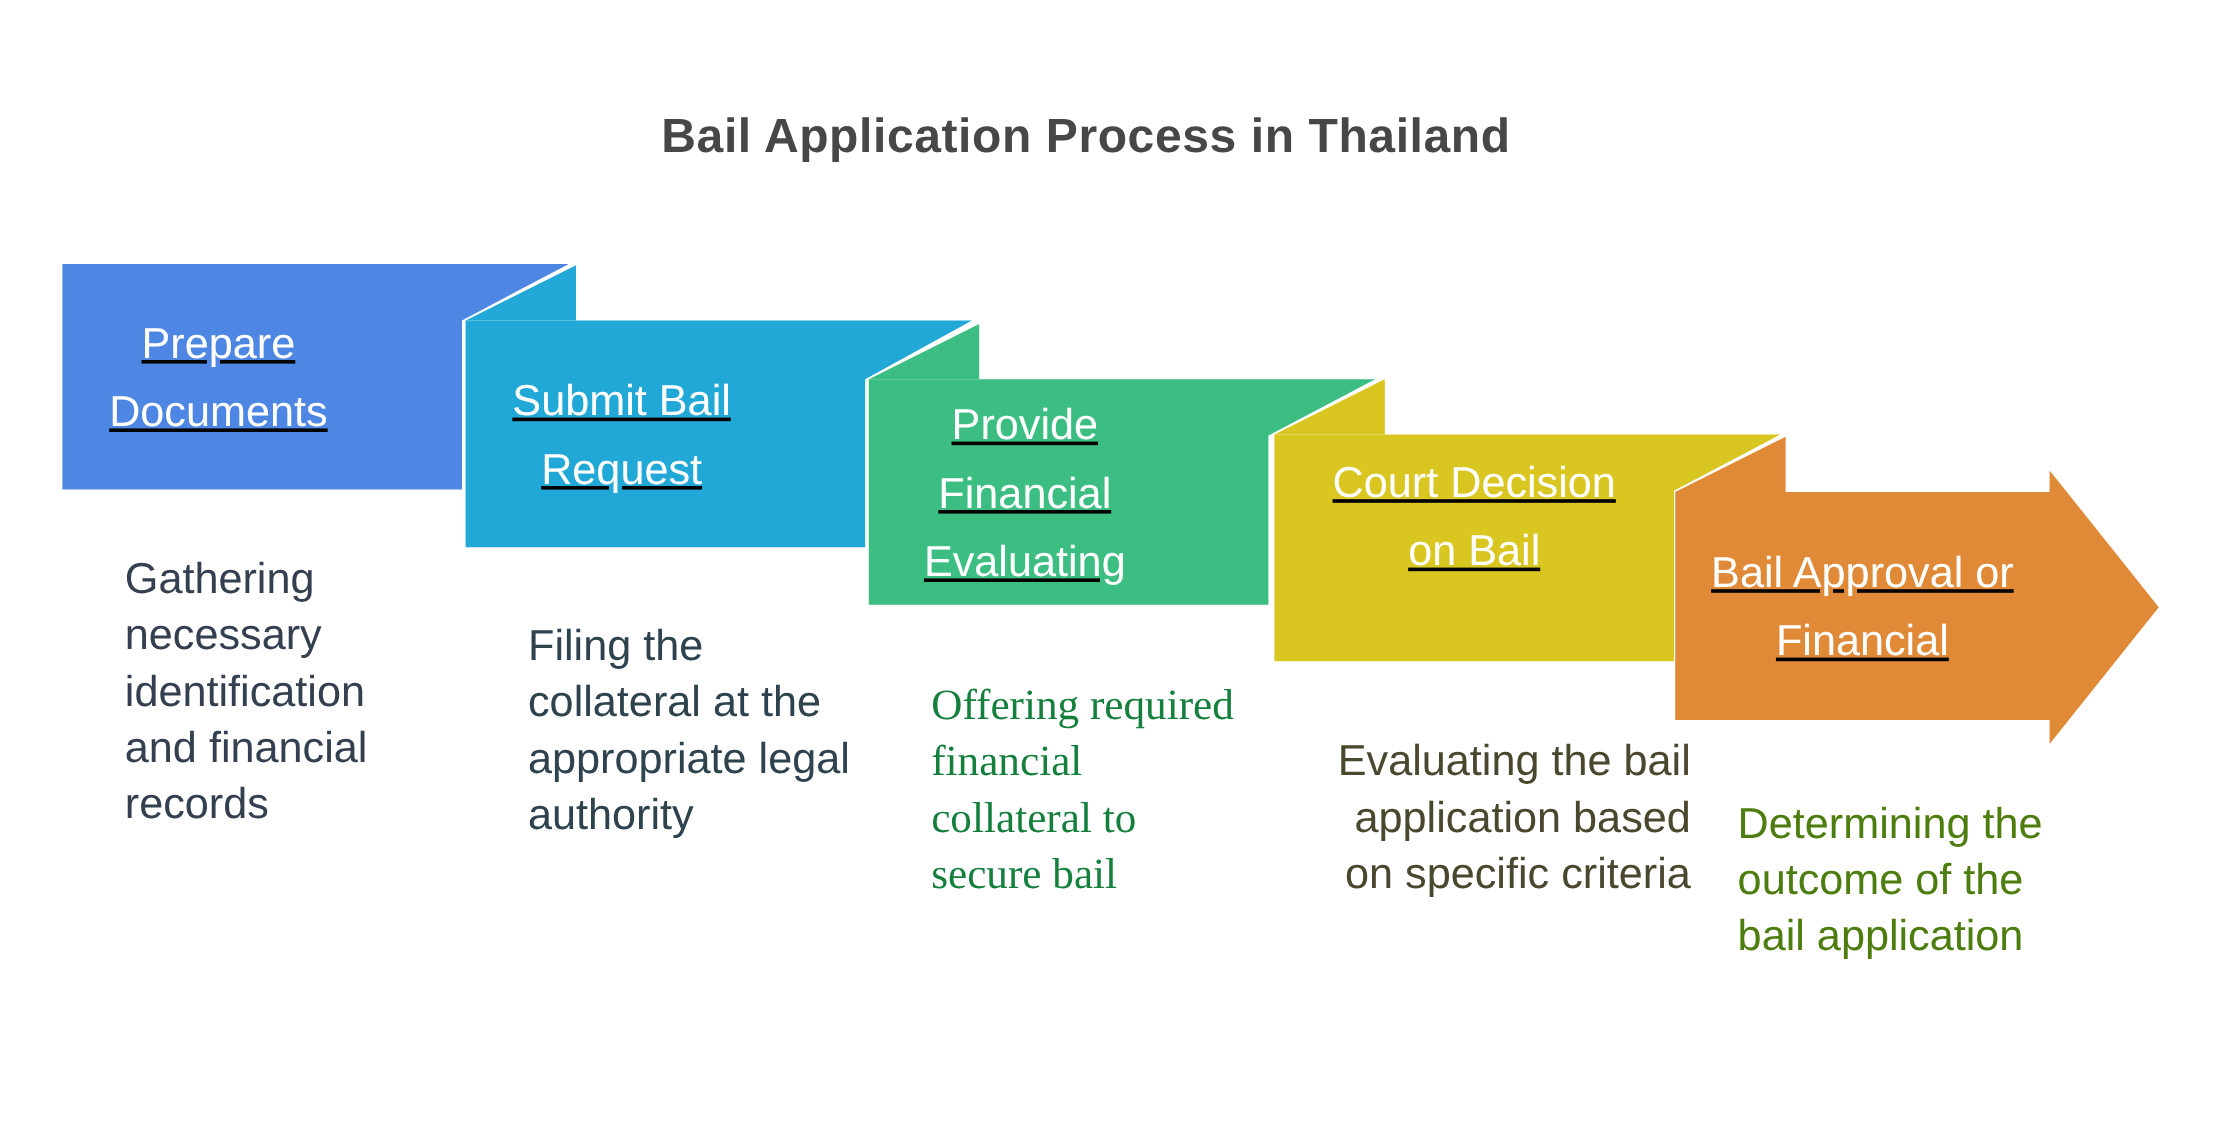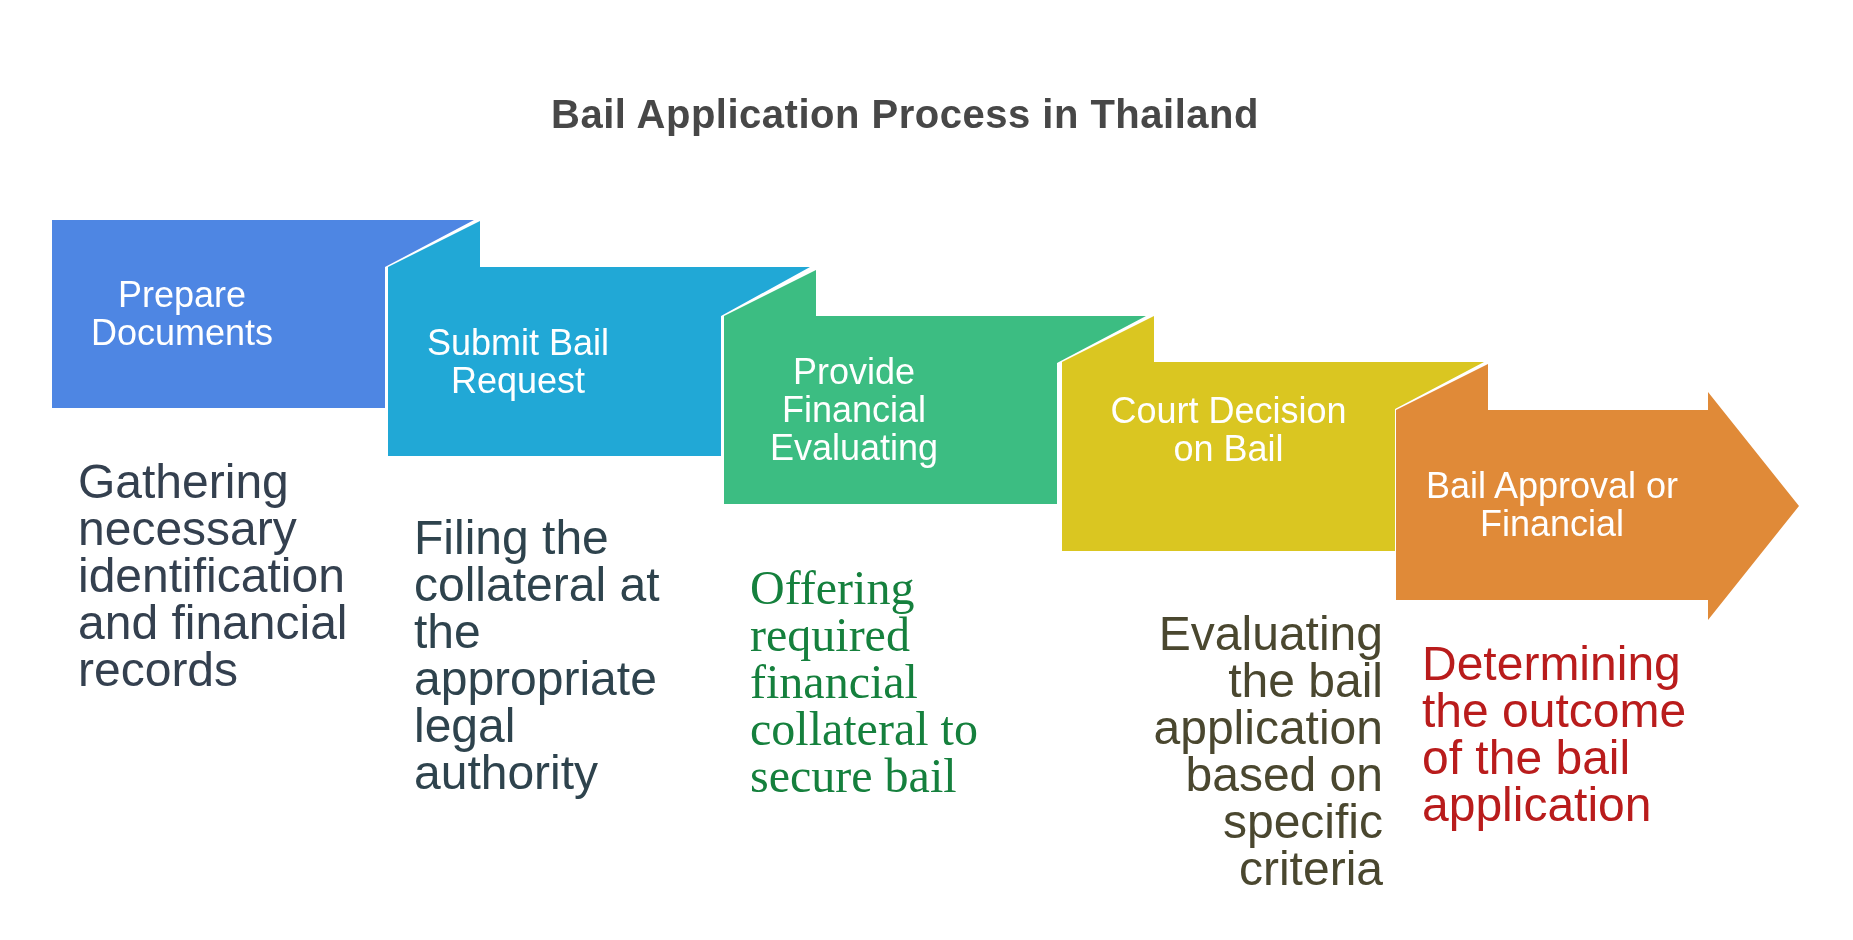--- a/index.html
+++ b/index.html
@@ -29,33 +29,35 @@
     top: 0;
   }
   .step-label {
     position: absolute;
     display: flex;
     align-items: center;
     justify-content: center;
     text-align: center;
     font-size: 36px;
     font-weight: 500;
-    line-height: 38px;
+    line-height: 57px;
     pointer-events: none;
+    text-decoration: underline;
   }
   .step-label .inner { display: inline-block; }
   .step-label.s1, .step-label.s2, .step-label.s3, .step-label.s4 .inner { max-width: 260px; }
   .step-label.s1 .inner, .step-label.s2 .inner, .step-label.s3 .inner, .step-label.s4 .inner { max-width: 260px; }
   .step-label.s5 .inner { max-width: 300px; }
   .step-desc {
     position: absolute;
-    font-size: 48px;
+    font-size: 36px;
     font-weight: 400;
     line-height: 47px;
     text-align: left;
+    margin-left: 26px;
   }
 </style>
 </head>
 <body>
 
 <div class="canvas">
 
   <h1 class="title" style="color: rgb(71, 71, 71);">Bail Application Process in Thailand</h1>
 
   <svg class="shapes" width="1853" height="940" viewBox="0 0 1853 940">
@@ -88,15 +90,15 @@
     <span class="inner" style="color: rgb(255, 255, 255);">Court Decision on Bail</span>
   </div>
   <div class="step-label s5" style="left:1396px; top:410px; width:312px; height:190px;">
     <span class="inner" style="color: rgb(255, 255, 255);">Bail Approval or Financial</span>
   </div>
 
   <div class="step-desc" style="left: 78px; top: 458px; width: 270px; color: rgb(52, 64, 79);">Gathering necessary identification and financial records</div>
   <div class="step-desc" style="left: 414px; top: 514px; width: 285px; color: rgb(46, 67, 77);">Filing the collateral at the appropriate legal authority</div>
   <div class="step-desc" style="left: 750px; top: 564px; width: 260px; color: #15803d; font-family: Liberation Serif, serif;">Offering required financial collateral to secure bail</div>
   <div class="step-desc" style="left: 1088px; top: 610px; width: 295px; color: rgb(74, 71, 47); text-align: right;">Evaluating the bail application based on specific criteria</div>
-  <div class="step-desc" style="left: 1422px; top: 640px; width: 268px; color: #b91c1c;">Determining the outcome of the bail application</div>
+  <div class="step-desc" style="left: 1422px; top: 662px; width: 268px; color: #4d7c0f;">Determining the outcome of the bail application</div>
 
 </div>
 
 </body></html>

